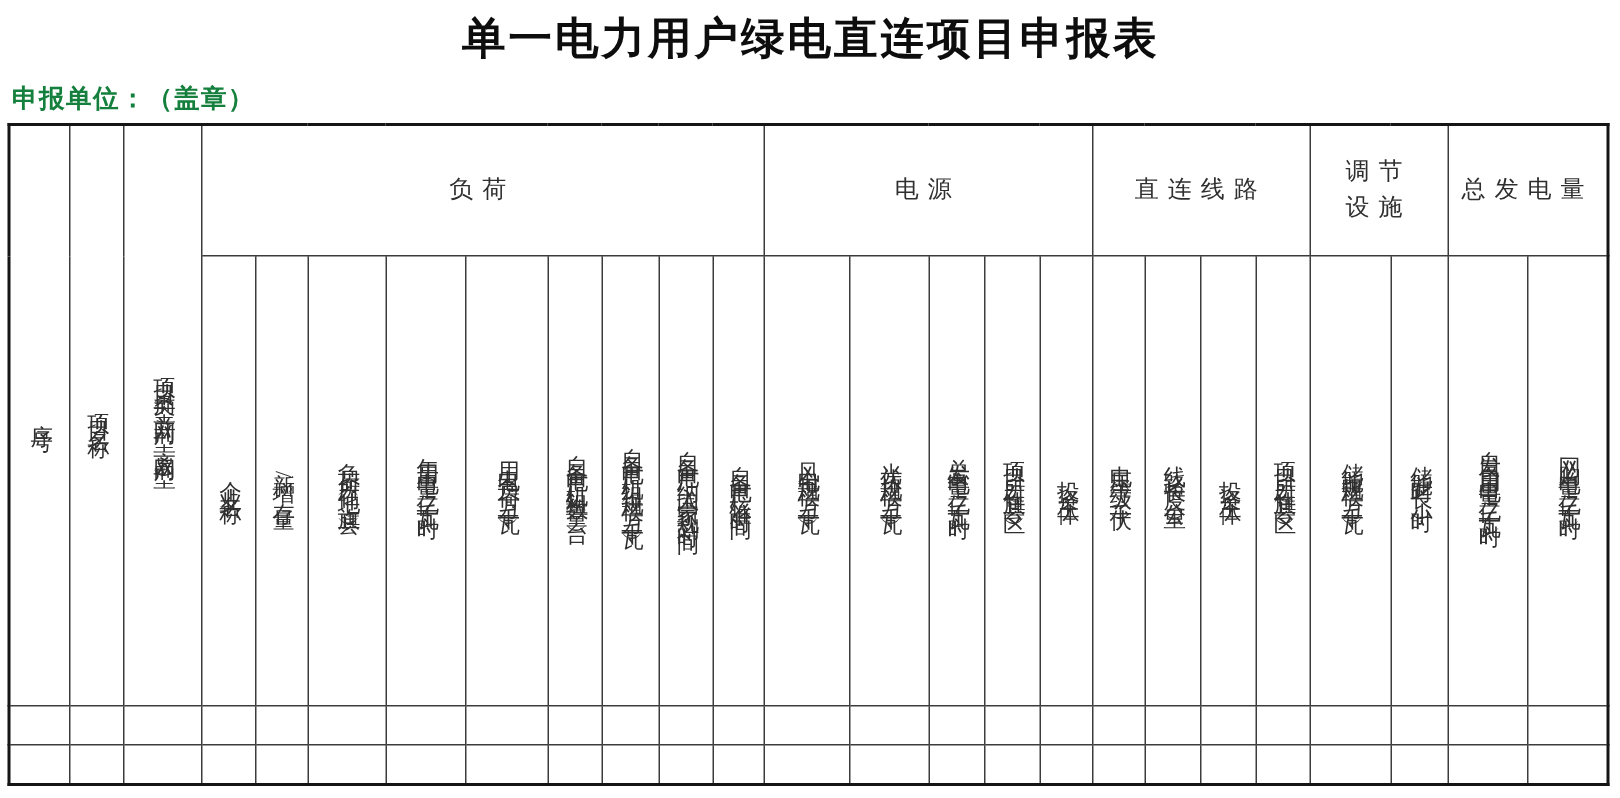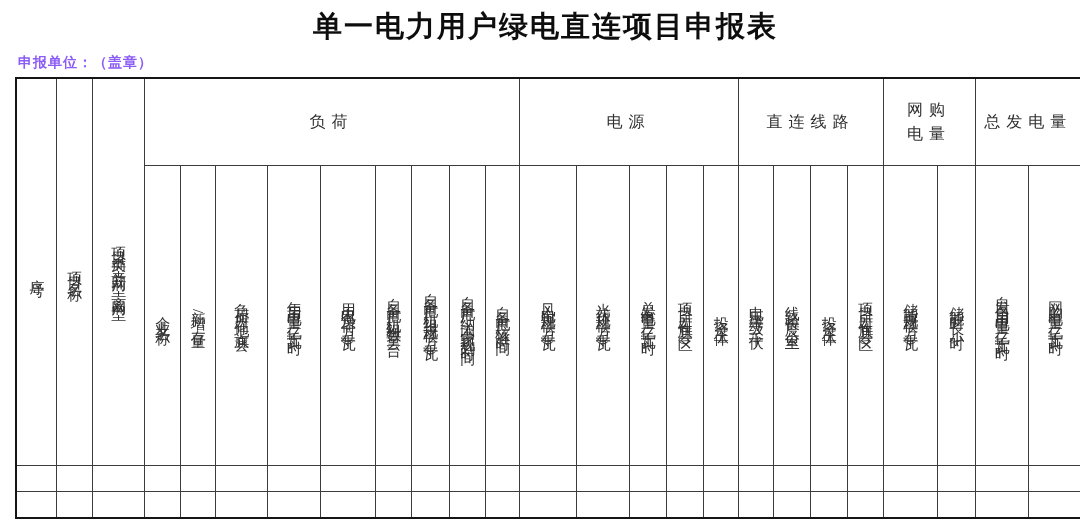--- a/index.html
+++ b/index.html
@@ -3,37 +3,37 @@
 <meta charset="utf-8">
 <style>
   * { box-sizing: border-box; }
   html, body {
     margin: 0; padding: 0;
     width: 1080px; height: 532px;
     background: #ffffff;
     font-family: "Liberation Serif", "DejaVu Serif", serif;
     overflow: hidden;
   }
-  .page { width: 1080px; height: 532px; padding: 4px 4px 0 15px; }
+  .page { width: 1080px; height: 532px; padding: 4px 4px 0 5px; }
 
   .title {
     margin: 2px 0 0 0;
     text-align: center;
     font-family: "Liberation Sans", "DejaVu Sans", sans-serif;
     font-weight: 700;
     font-size: 29px;
     letter-spacing: 2px;
     color: #0d0d0d;
     line-height: 1.4;
   }
   .declarant {
     margin: 7px 0 5px 3px;
     font-weight: 700;
-    font-size: 14px;
-    color: #8b5cf6;
+    font-size: 17px;
+    color: #15803d;
     letter-spacing: 1px;
   }
 
   table.form {
     border-collapse: collapse;
     table-layout: fixed;
     width: 1068px;
   }
   table.form th, table.form td {
     border: 1px solid #3c3c3c;
@@ -107,21 +107,21 @@
     </colgroup>
 
     <tbody>
         <tr class="group-row">
       <th rowspan="2"><span class="vh">序号</span></th>
       <th rowspan="2"><span class="vh">项目名称</span></th>
       <th rowspan="2"><span class="vh">项目类型（并网型/离网型）</span></th>
       <th class="group" colspan="9"><span class="gl">负荷</span></th>
       <th class="group" colspan="5"><span class="gl">电源</span></th>
       <th class="group" colspan="4"><span class="gl">直连线路</span></th>
-      <th class="group grp-narrow" colspan="2"><span class="gl">网购电量</span></th>
+      <th class="group grp-narrow" colspan="2"><span class="gl">调节设施</span></th>
       <th class="group" colspan="2"><span class="gl">总发电量</span></th>
     </tr>
 
     <tr class="subhead-row">
       <th><span class="vh">企业名称</span></th>
       <th><span class="vh">新增/存量</span></th>
       <th><span class="vh">负荷所在地（旗县）</span></th>
       <th><span class="vh">年用电量（亿千瓦时）</span></th>
       <th><span class="vh">用电负荷（万千瓦）</span></th>
       <th><span class="vh">自备电厂机组数量（台）</span></th>

